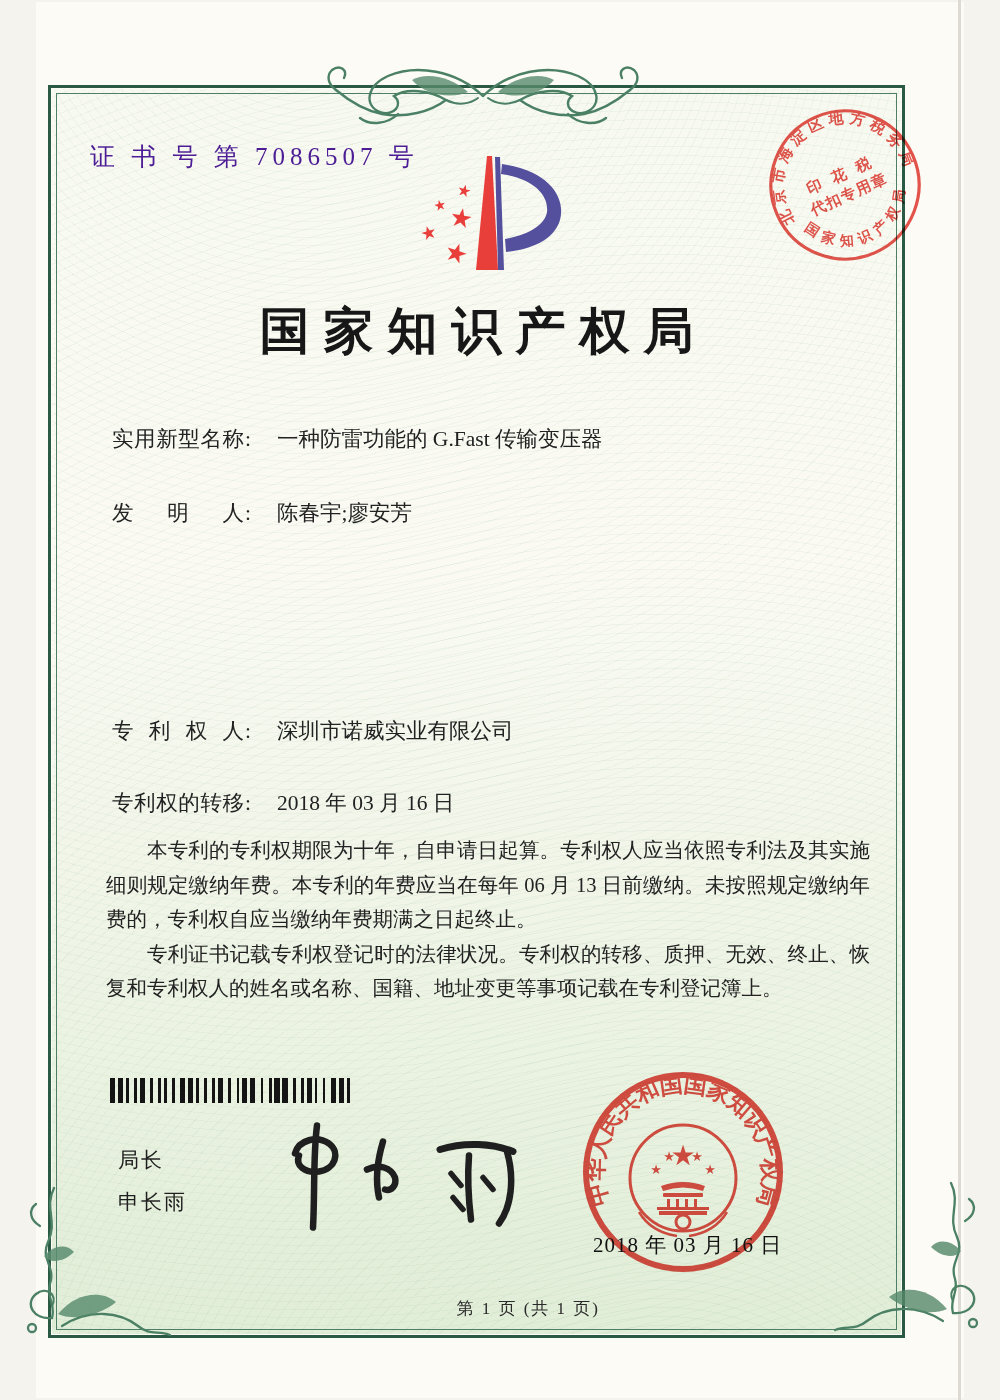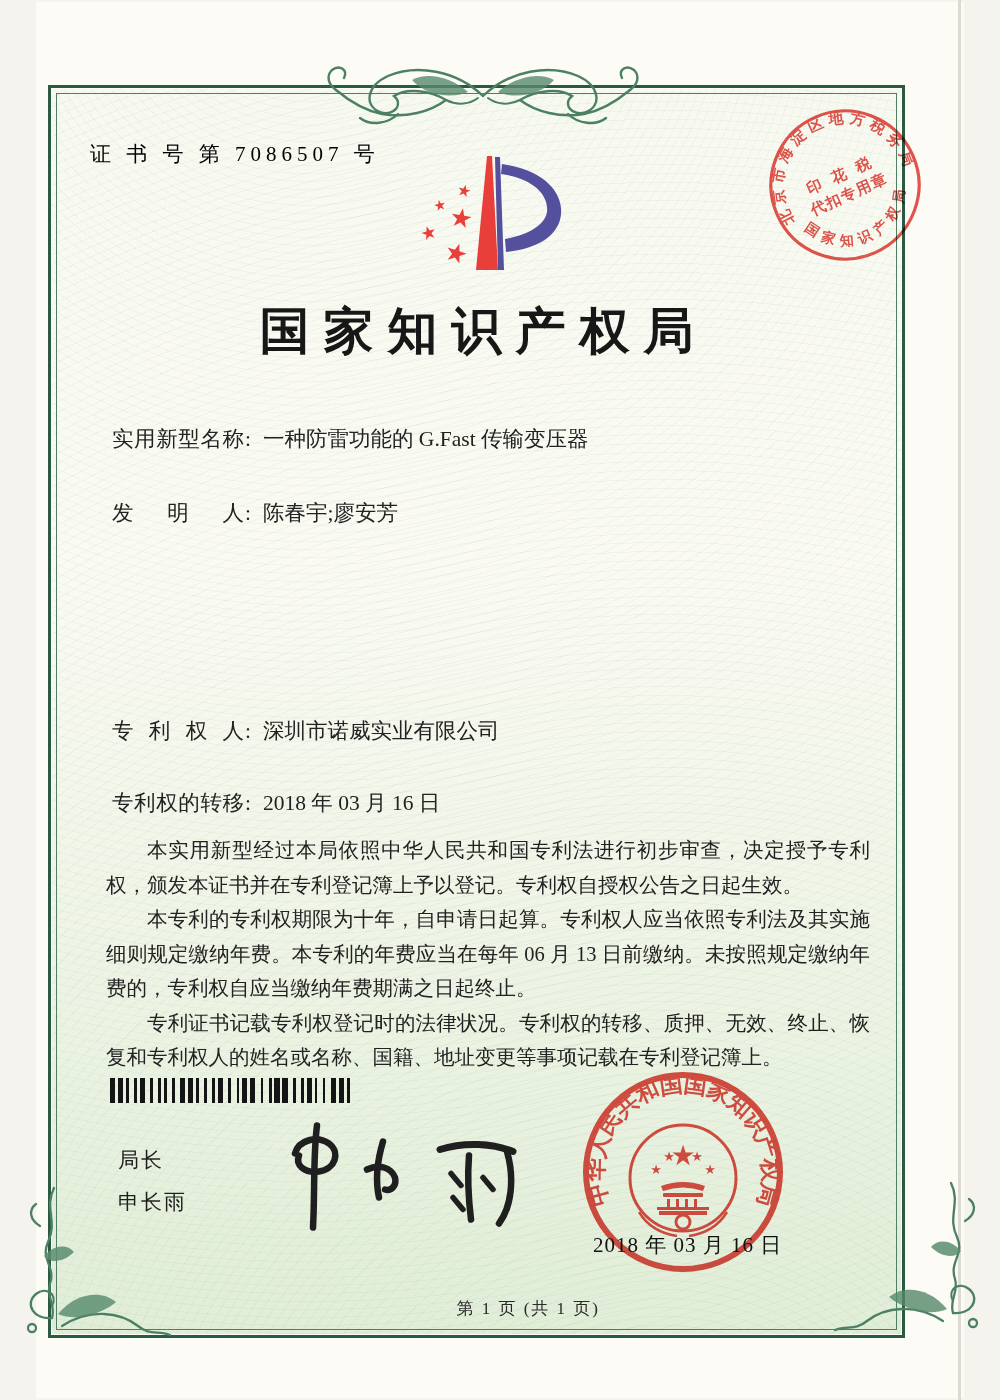--- a/index.html
+++ b/index.html
@@ -26,32 +26,32 @@
     position:absolute; left:48px; top:85px; width:857px; height:1253px;
     border:3px solid #2b5a44; z-index:3;
   }
   .frame-inner {
     position:absolute; left:56px; top:93px; width:841px; height:1237px;
     border:1px solid #4e7f66; z-index:3;
   }
   .ornament { position:absolute; z-index:4; }
   .cert-number {
     position:absolute; left:90px; top:140px; z-index:5;
-    font-size:21px; letter-spacing:5px; color:#000000;
+    font-size:25px; letter-spacing:5px; color:#4c1d95;
   }
   .logo { position:absolute; left:398px; top:144px; width:195px; height:138px; z-index:5; }
   .doc-title {
     position:absolute; left:48px; top:298px; width:857px; z-index:5;
     text-align:center; font-size:50px; font-weight:700;
     letter-spacing:14px; text-indent:14px; color:#171717;
   }
   .field-row { position:absolute; left:112px; z-index:5; font-size:21.5px; color:#222; white-space:nowrap; }
   .field-label { display:inline-block; width:132px; text-align:justify; text-align-last:justify; }
   .field-colon { display:inline-block; margin-left:1px; }
-  .field-value { margin-left:12px; }
+  .field-value { margin-left:26px; }
   .row0 { top:424px; } .row1 { top:498px; } .row2 { top:571px; }
   .row3 { top:643px; } .row4 { top:716px; } .row5 { top:788px; }
   .body-text {
     position:absolute; left:106px; top:833px; width:764px; z-index:5;
     font-size:20.5px; line-height:34.5px; text-align:justify; color:#222;
   }
   .body-text p { text-indent:2em; }
   .barcode { position:absolute; left:110px; top:1078px; width:262px; height:25px; z-index:5; display:flex; align-items:stretch; }
   .barcode .bar { background:#141414; }
   .barcode .gap { background:transparent; }
@@ -130,21 +130,20 @@
     <span class="field-label">发明人</span><span class="field-colon">:</span><span class="field-value">陈春宇;廖安芳</span>
   </div>
   <div class="field-row row4">
     <span class="field-label">专利权人</span><span class="field-colon">:</span><span class="field-value">深圳市诺威实业有限公司</span>
   </div>
   <div class="field-row row5">
     <span class="field-label">专利权的转移</span><span class="field-colon">:</span><span class="field-value">2018 年 03 月 16 日</span>
   </div>
 
   <div class="body-text">
-    <p>本实用新型经过本局依照中华人民共和国专利法进行初步审查，决定授予专利权，颁发本证书并在专利登记簿上予以登记。专利权自授权公告之日起生效。</p>
     <p>本专利的专利权期限为十年，自申请日起算。专利权人应当依照专利法及其实施细则规定缴纳年费。本专利的年费应当在每年 06 月 13 日前缴纳。未按照规定缴纳年费的，专利权自应当缴纳年费期满之日起终止。</p>
     <p>专利证书记载专利权登记时的法律状况。专利权的转移、质押、无效、终止、恢复和专利权人的姓名或名称、国籍、地址变更等事项记载在专利登记簿上。</p>
   </div>
 
   <div class="barcode">
       <div class="bar" style="width: 5.4px;"></div>
       <div class="gap" style="width: 2.7px;"></div>
       <div class="bar" style="width: 5.4px;"></div>
       <div class="gap" style="width: 2.7px;"></div>
       <div class="bar" style="width: 2.7px;"></div>

